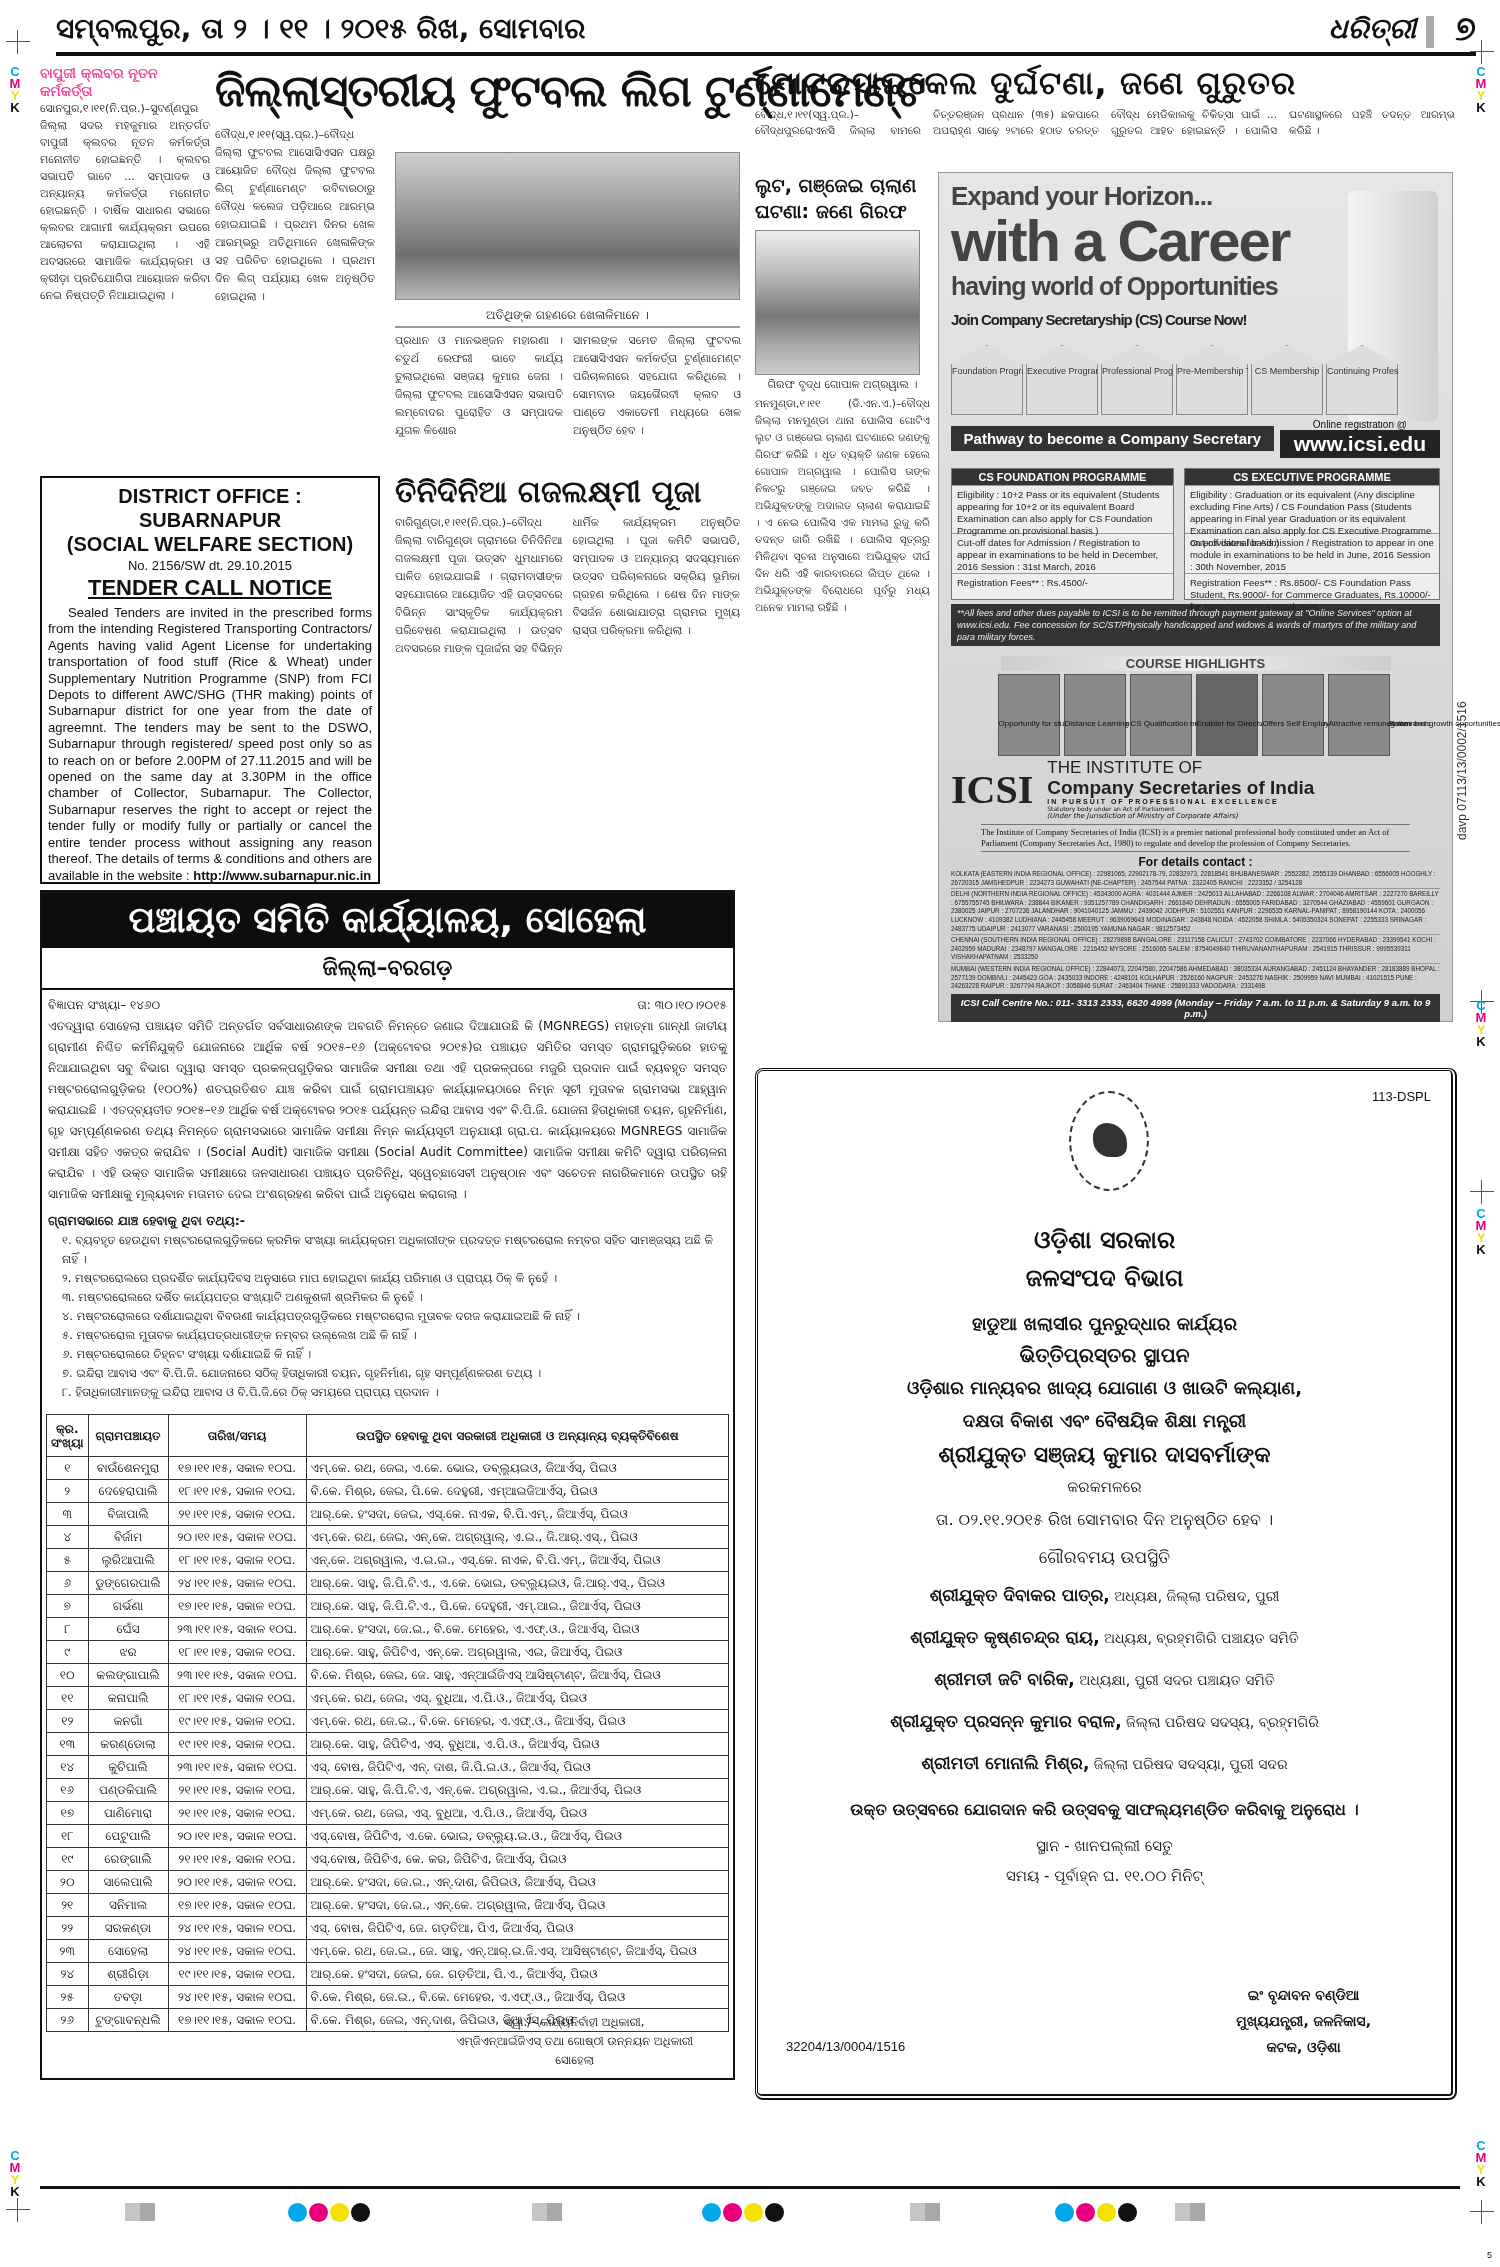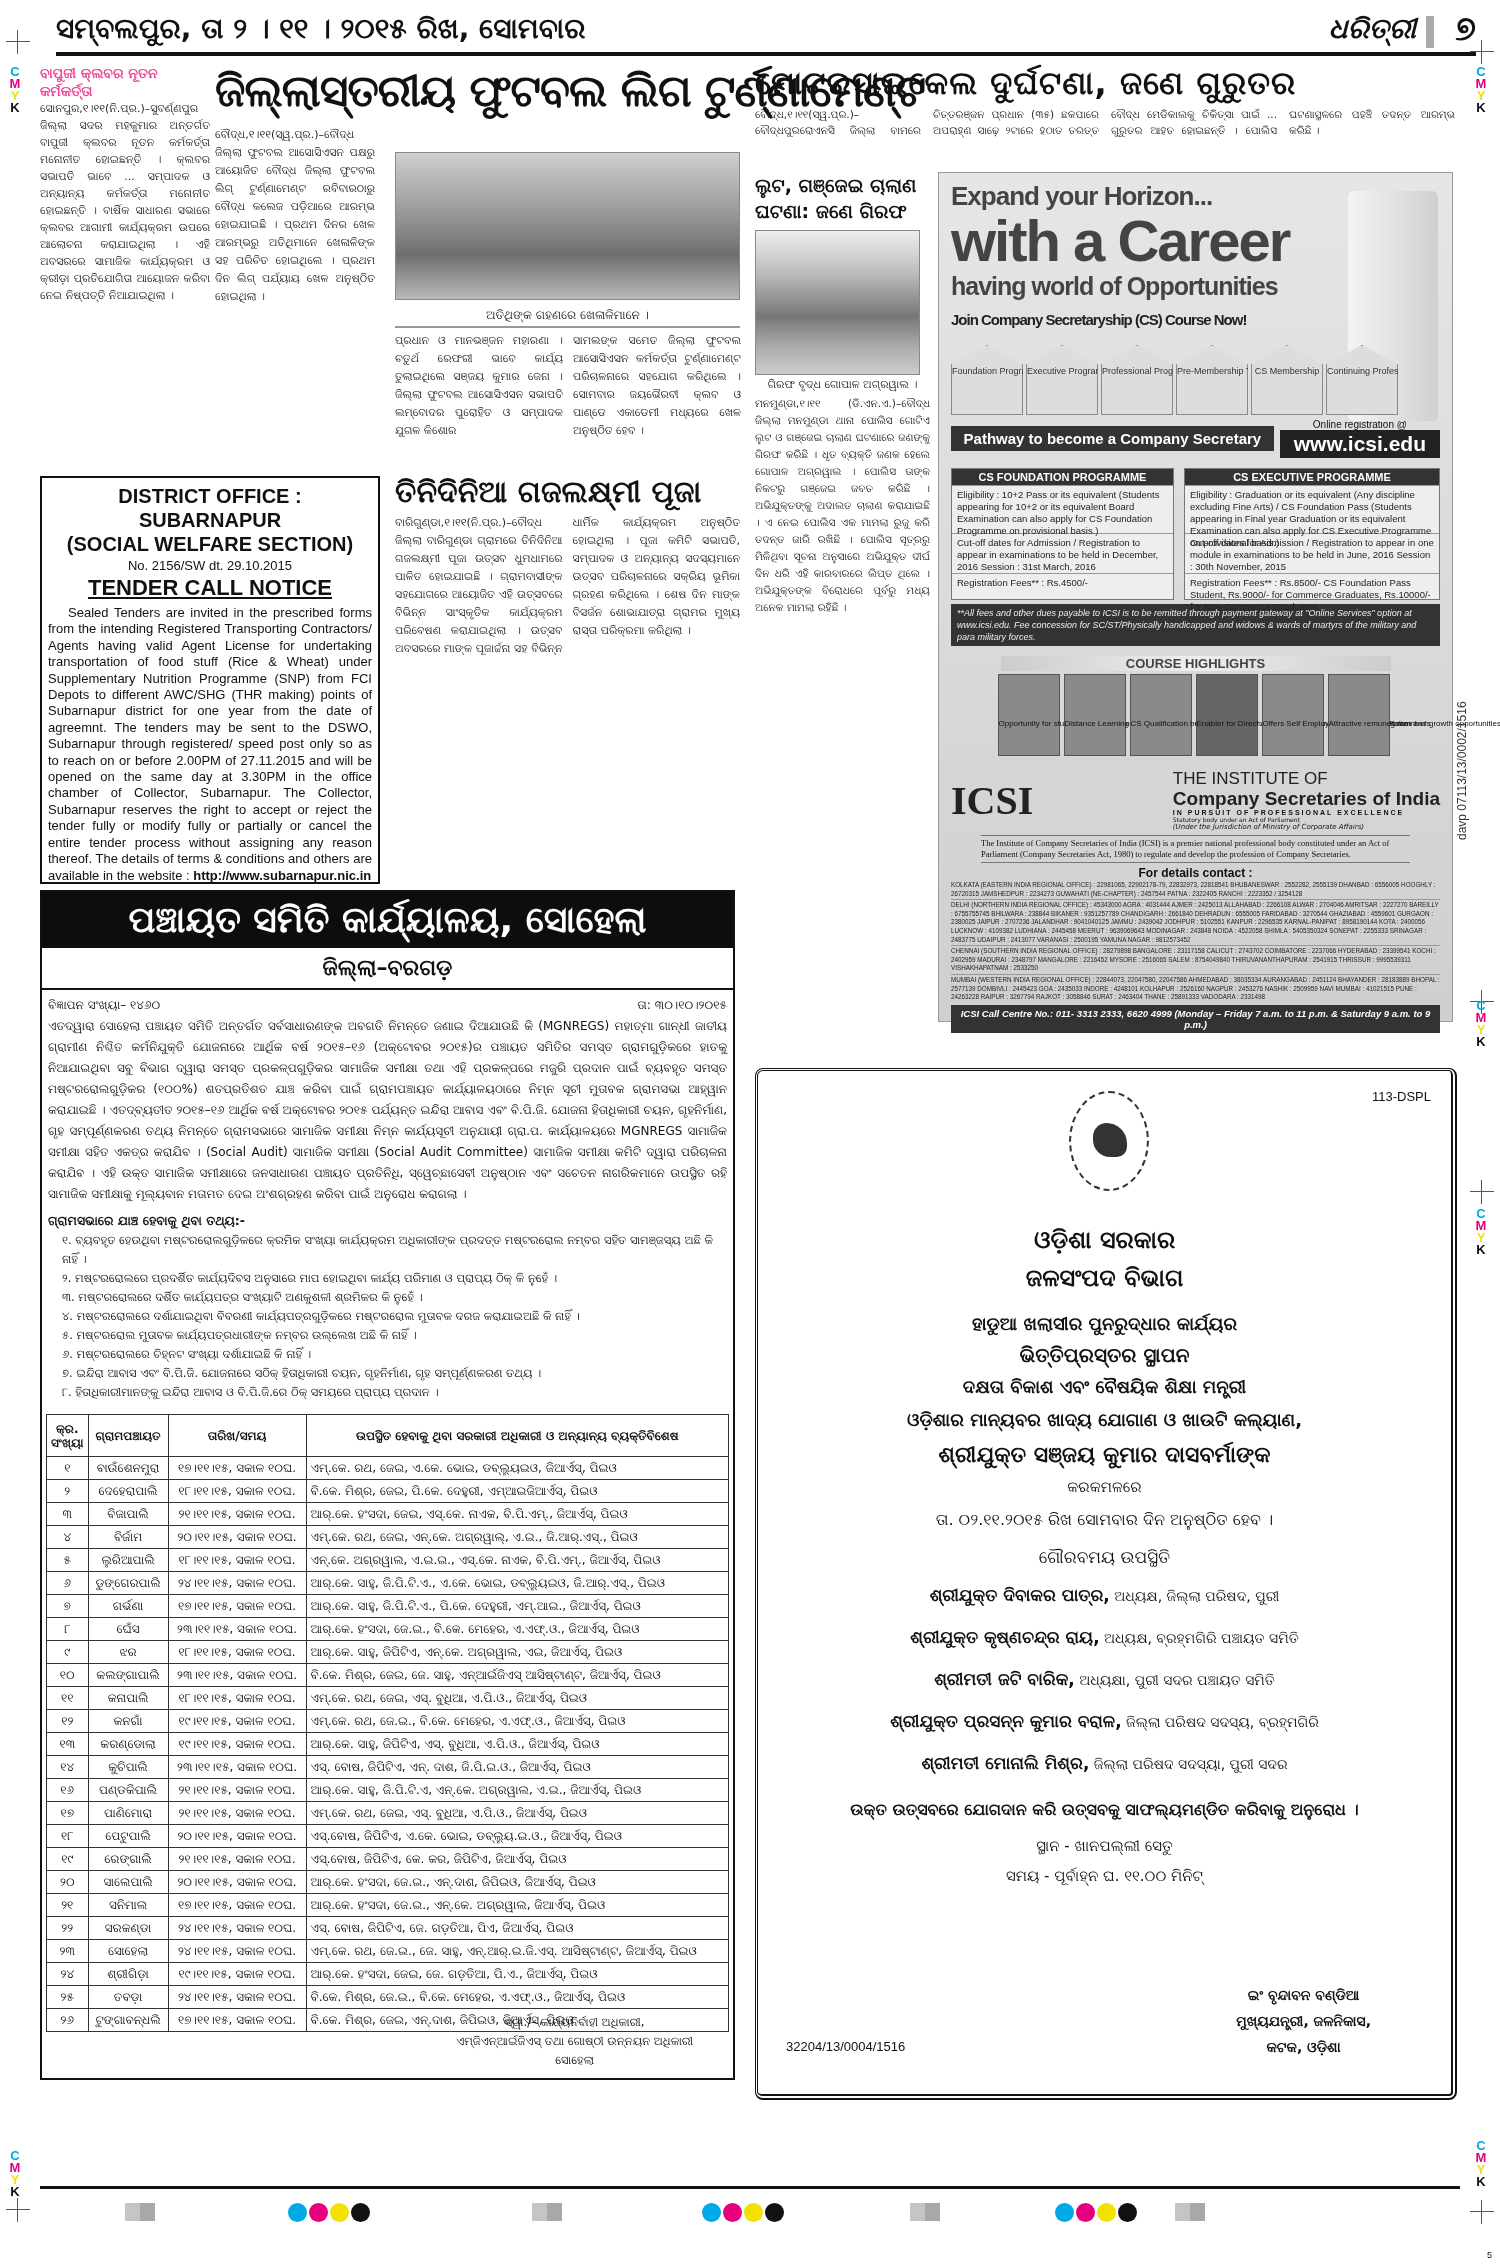--- a/index.html
+++ b/index.html
@@ -164,21 +164,21 @@
       <div class="cell" style="height:48px">Eligibility : Graduation or its equivalent (Any discipline excluding Fine Arts) / CS Foundation Pass (Students appearing in Final year Graduation or its equivalent Examination can also apply for CS Executive Programme on provisional basis.)</div>
       <div class="cell" style="height:40px">Cut-off dates for Admission / Registration to appear in one module in examinations to be held in June, 2016 Session : 30th November, 2015</div>
       <div class="cell" style="height:26px">Registration Fees** : Rs.8500/- CS Foundation Pass Student, Rs.9000/- for Commerce Graduates, Rs.10000/- for Non-Commerce Graduates</div>
     </div>
   </div>
   <div style="background:#333;color:#eee;font-family:'Liberation Sans',sans-serif;font-style:italic;font-size:9px;line-height:12px;padding:3px 6px;margin-top:4px">**All fees and other dues payable to ICSI is to be remitted through payment gateway at "Online Services" option at www.icsi.edu. Fee concession for SC/ST/Physically handicapped and widows &amp; wards of martyrs of the military and para military forces.</div>
   <div style="margin:10px auto 0;width:390px;background:linear-gradient(90deg,#ccc,#eee,#ccc);text-align:center;font-family:'Liberation Sans',sans-serif;font-weight:bold;font-size:13px;color:#444">COURSE HIGHLIGHTS</div>
   <div style="text-align:center;margin-top:3px;white-space:nowrap">
     <span class="hlgt">Opportunity for students of all streams</span><span class="hlgt">Distance Learning - anywhere in the world</span><span class="hlgt">CS Qualification brings Position of Power and Prestige</span><span class="hlgt" style="background:#666">Enabler for Direct Access to Top Management / Board Room</span><span class="hlgt">Offers Self Employment for practicing members</span><span class="hlgt">Attractive remuneration and growth opportunities</span>
   </div>
-  <div style="display:flex;align-items:center;justify-content:space-between;margin-top:14px">
+  <div style="display:flex;align-items:center;justify-content:flex-start;gap:14px;margin-top:3px">
     <div style="font-family:'Liberation Serif',serif;font-weight:900;font-size:40px;color:#222">ICSI</div>
     <div>
       <div style="font-family:'Liberation Sans',sans-serif;font-size:17px;color:#222;line-height:18px">THE INSTITUTE OF</div>
       <div style="font-family:'Liberation Sans',sans-serif;font-weight:bold;font-size:19px;color:#222;line-height:21px">Company Secretaries of India</div>
       <div style="font-family:'Liberation Sans',sans-serif;font-weight:bold;font-size:7px;letter-spacing:2px">IN PURSUIT OF PROFESSIONAL EXCELLENCE</div>
       <div style="font-size:6px">Statutory body under an Act of Parliament</div>
       <div style="font-style:italic;font-size:7px">(Under the Jurisdiction of Ministry of Corporate Affairs)</div>
     </div>
   </div>
   <div style="font-family:'Liberation Serif',serif;font-size:8.5px;line-height:11px;border-top:1px solid #777;border-bottom:1px solid #777;margin:4px 30px 0;padding:2px 0">The Institute of Company Secretaries of India (ICSI) is a premier national professional body constituted under an Act of Parliament (Company Secretaries Act, 1980) to regulate and develop the profession of Company Secretaries.</div>
@@ -392,22 +392,22 @@
 <div class="abs" style="left:755px;top:1068px;width:702px;height:1032px;border:3px double #111;border-radius:8px;border-right-width:6px;border-bottom-width:6px">
   <div style="position:absolute;right:20px;top:18px;font-family:'Liberation Sans',sans-serif;font-size:13px">113-DSPL</div>
   <div style="position:absolute;left:311px;top:20px;width:80px;height:100px;border:2px dashed #333;border-radius:50%">
     <div style="position:absolute;left:22px;top:30px;width:34px;height:34px;background:#333;border-radius:40% 60% 30% 50%"></div>
   </div>
   <div style="position:absolute;top:150px;left:0;right:0">
     <div class="bigadtext" style="font-size:24px;line-height:38px">ଓଡ଼ିଶା ସରକାର</div>
     <div class="bigadtext" style="font-size:24px;line-height:38px">ଜଳସଂପଦ ବିଭାଗ</div>
     <div class="bigadtext" style="font-size:18px;line-height:30px;margin-top:12px">ହାଡୁଆ ଖଲାସୀର ପୁନରୁଦ୍ଧାର କାର୍ଯ୍ୟର</div>
     <div class="bigadtext" style="font-size:20px;line-height:32px;font-weight:900">ଭିତ୍ତିପ୍ରସ୍ତର ସ୍ଥାପନ</div>
+    <div class="bigadtext" style="font-size:18px;line-height:34px">ଓଡ଼ିଶାର ମାନ୍ୟବର ଖାଦ୍ୟ ଯୋଗାଣ ଓ ଖାଉଟି କଲ୍ୟାଣ,</div>
     <div class="bigadtext" style="font-size:18px;line-height:32px">ଦକ୍ଷତା ବିକାଶ ଏବଂ ବୈଷୟିକ ଶିକ୍ଷା ମନ୍ତ୍ରୀ</div>
-    <div class="bigadtext" style="font-size:18px;line-height:34px">ଓଡ଼ିଶାର ମାନ୍ୟବର ଖାଦ୍ୟ ଯୋଗାଣ ଓ ଖାଉଟି କଲ୍ୟାଣ,</div>
     <div class="bigadtext" style="font-size:22px;line-height:36px;font-weight:900">ଶ୍ରୀଯୁକ୍ତ ସଞ୍ଜୟ କୁମାର ଦାସବର୍ମାଙ୍କ</div>
     <div class="bigadtext" style="font-size:15px;line-height:28px;font-weight:normal">କରକମଳରେ</div>
     <div class="bigadtext" style="font-size:16px;line-height:38px;font-weight:normal">ତା. ୦୨.୧୧.୨୦୧୫ ରିଖ ସୋମବାର ଦିନ ଅନୁଷ୍ଠିତ ହେବ ।</div>
     <div class="bigadtext" style="font-size:17px;line-height:36px;font-weight:normal">ଗୌରବମୟ ଉପସ୍ଥିତି</div>
     <div id="guest-list">
         <div class="bigadtext" style="font-size: 17px; line-height: 41px;"><span style="font-weight: 900;">ଶ୍ରୀଯୁକ୍ତ ଦିବାକର ପାତ୍ର,</span><span style="font-weight: normal; font-size: 14px;"> ଅଧ୍ୟକ୍ଷ, ଜିଲ୍ଲା ପରିଷଦ, ପୁରୀ</span></div>
         <div class="bigadtext" style="font-size: 17px; line-height: 41px;"><span style="font-weight: 900;">ଶ୍ରୀଯୁକ୍ତ କୃଷ୍ଣଚନ୍ଦ୍ର ରାୟ,</span><span style="font-weight: normal; font-size: 14px;"> ଅଧ୍ୟକ୍ଷ, ବ୍ରହ୍ମଗିରି ପଞ୍ଚାୟତ ସମିତି</span></div>
         <div class="bigadtext" style="font-size: 17px; line-height: 41px;"><span style="font-weight: 900;">ଶ୍ରୀମତୀ ଜଟି ବାରିକ,</span><span style="font-weight: normal; font-size: 14px;"> ଅଧ୍ୟକ୍ଷା, ପୁରୀ ସଦର ପଞ୍ଚାୟତ ସମିତି</span></div>
         <div class="bigadtext" style="font-size: 17px; line-height: 41px;"><span style="font-weight: 900;">ଶ୍ରୀଯୁକ୍ତ ପ୍ରସନ୍ନ କୁମାର ବରାଳ,</span><span style="font-weight: normal; font-size: 14px;"> ଜିଲ୍ଲା ପରିଷଦ ସଦସ୍ୟ, ବ୍ରହ୍ମଗିରି</span></div>
         <div class="bigadtext" style="font-size: 17px; line-height: 41px;"><span style="font-weight: 900;">ଶ୍ରୀମତୀ ମୋନାଲି ମିଶ୍ର,</span><span style="font-weight: normal; font-size: 14px;"> ଜିଲ୍ଲା ପରିଷଦ ସଦସ୍ୟା, ପୁରୀ ସଦର</span></div>

